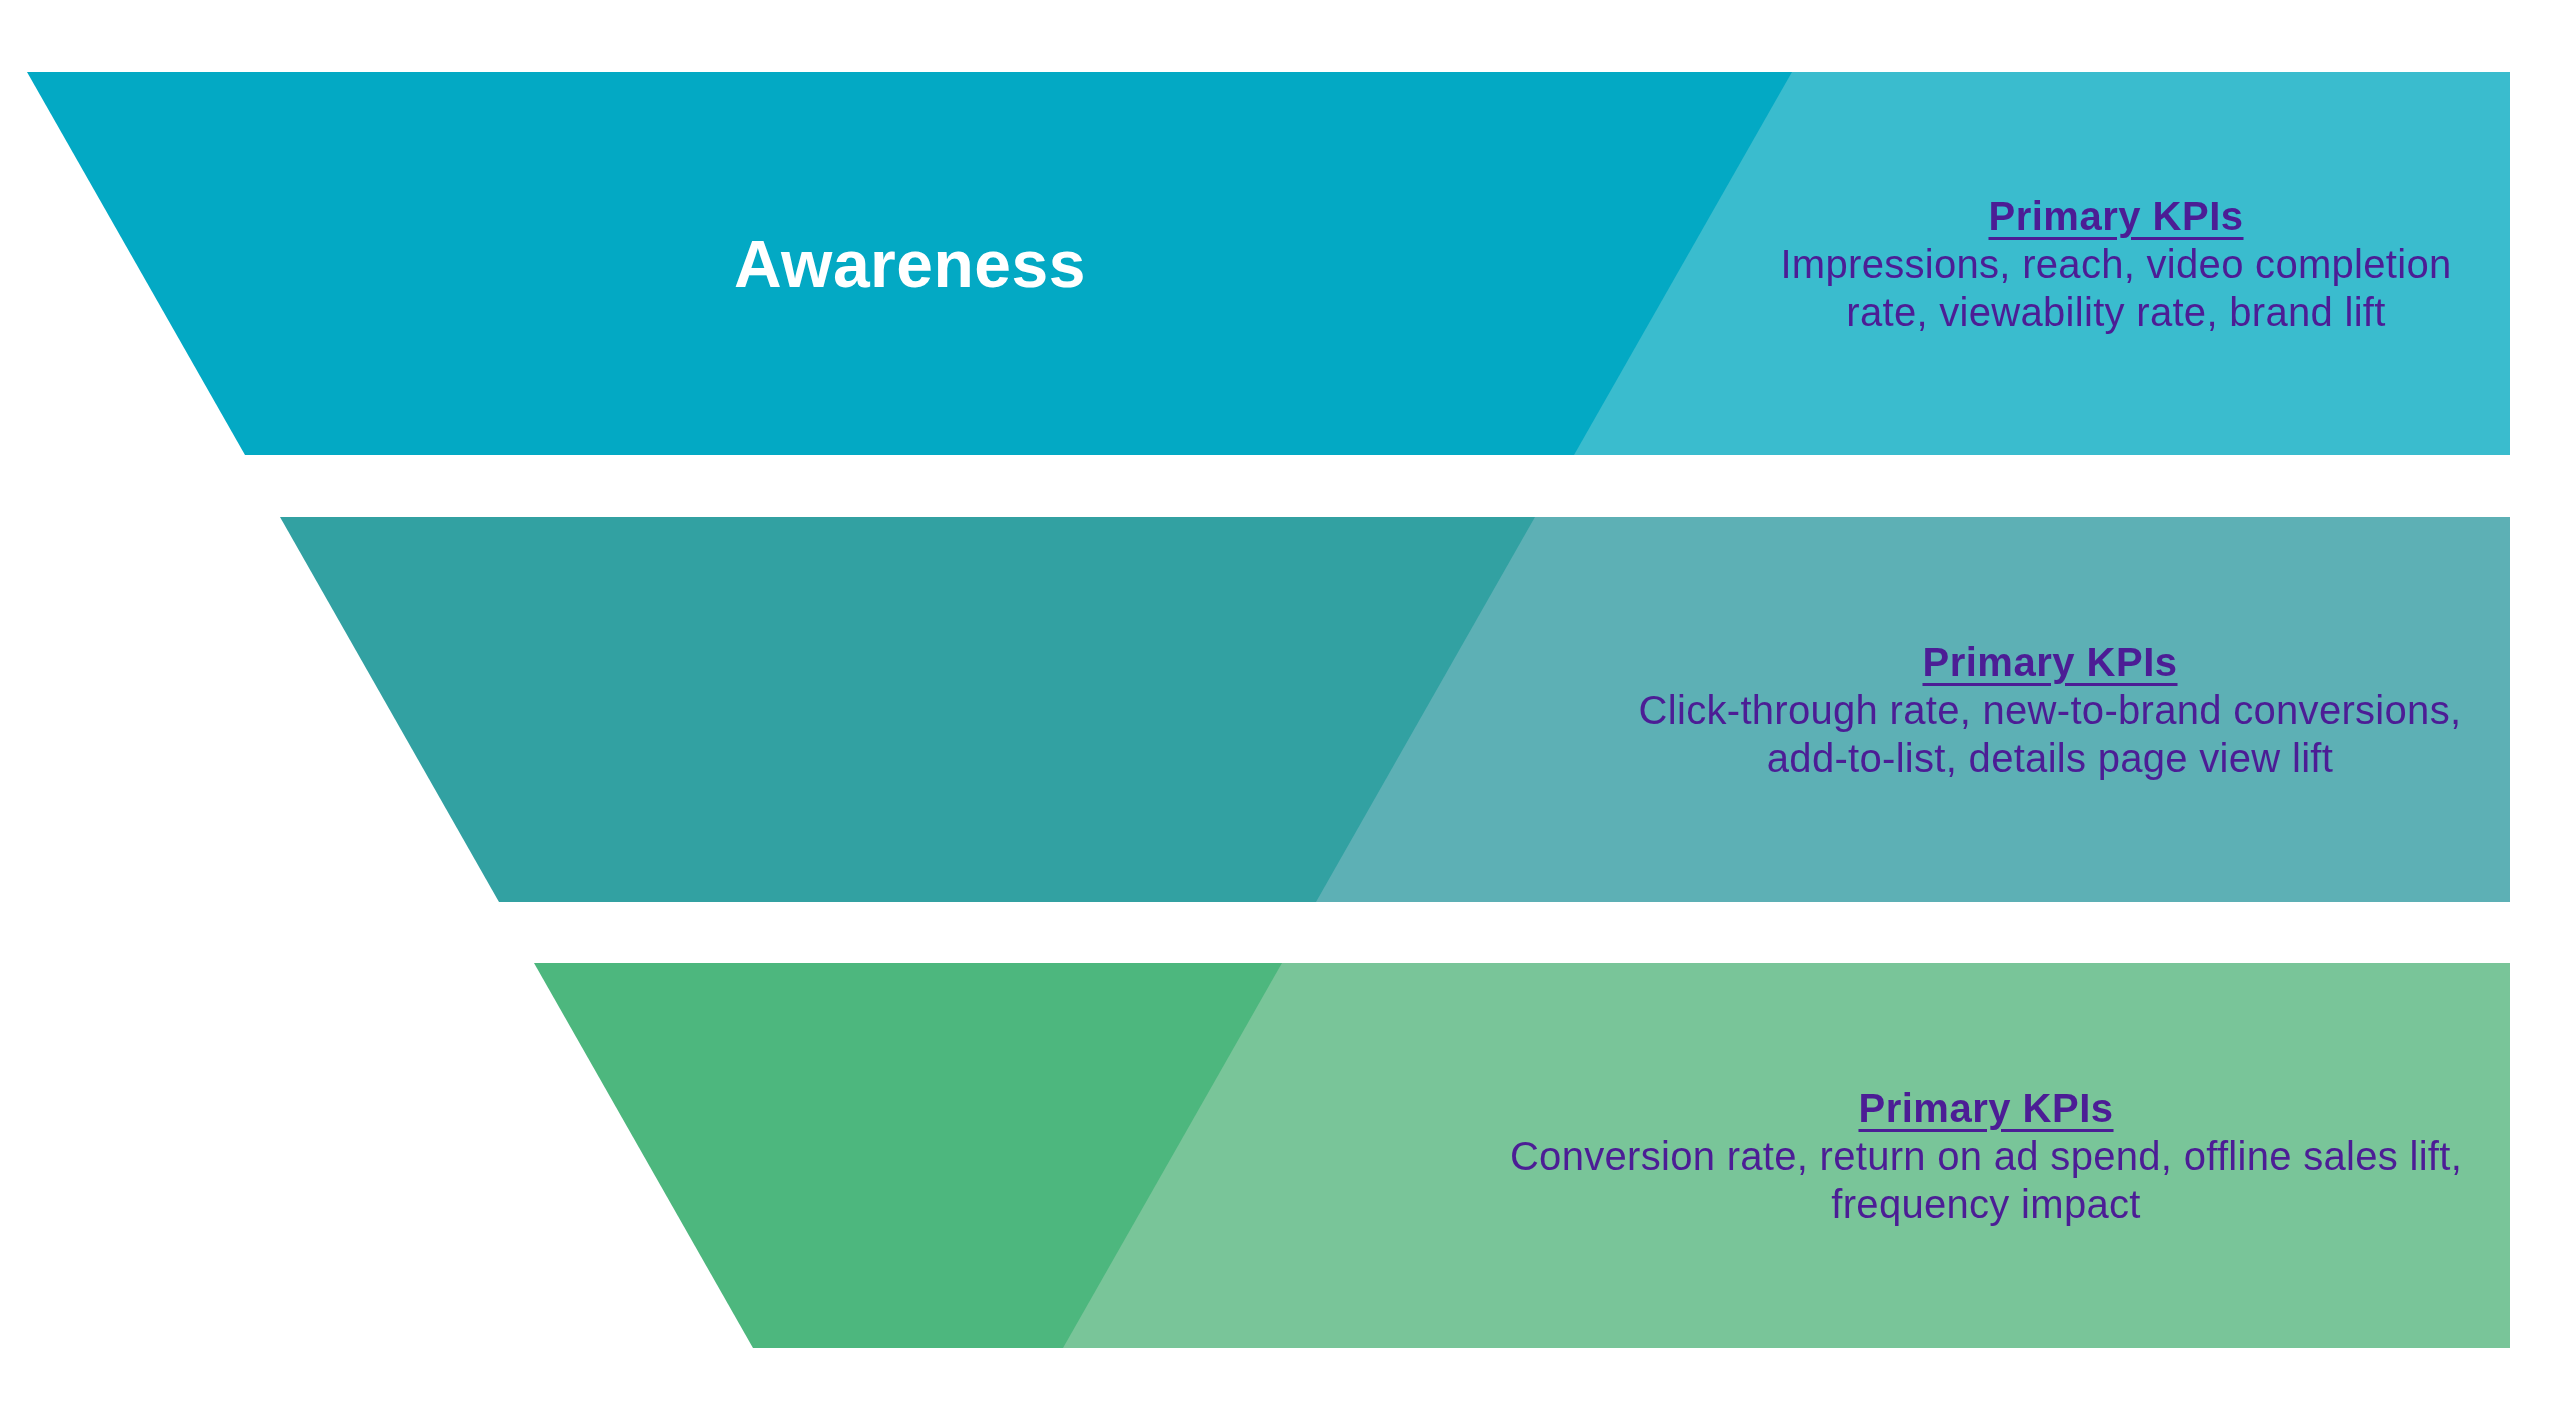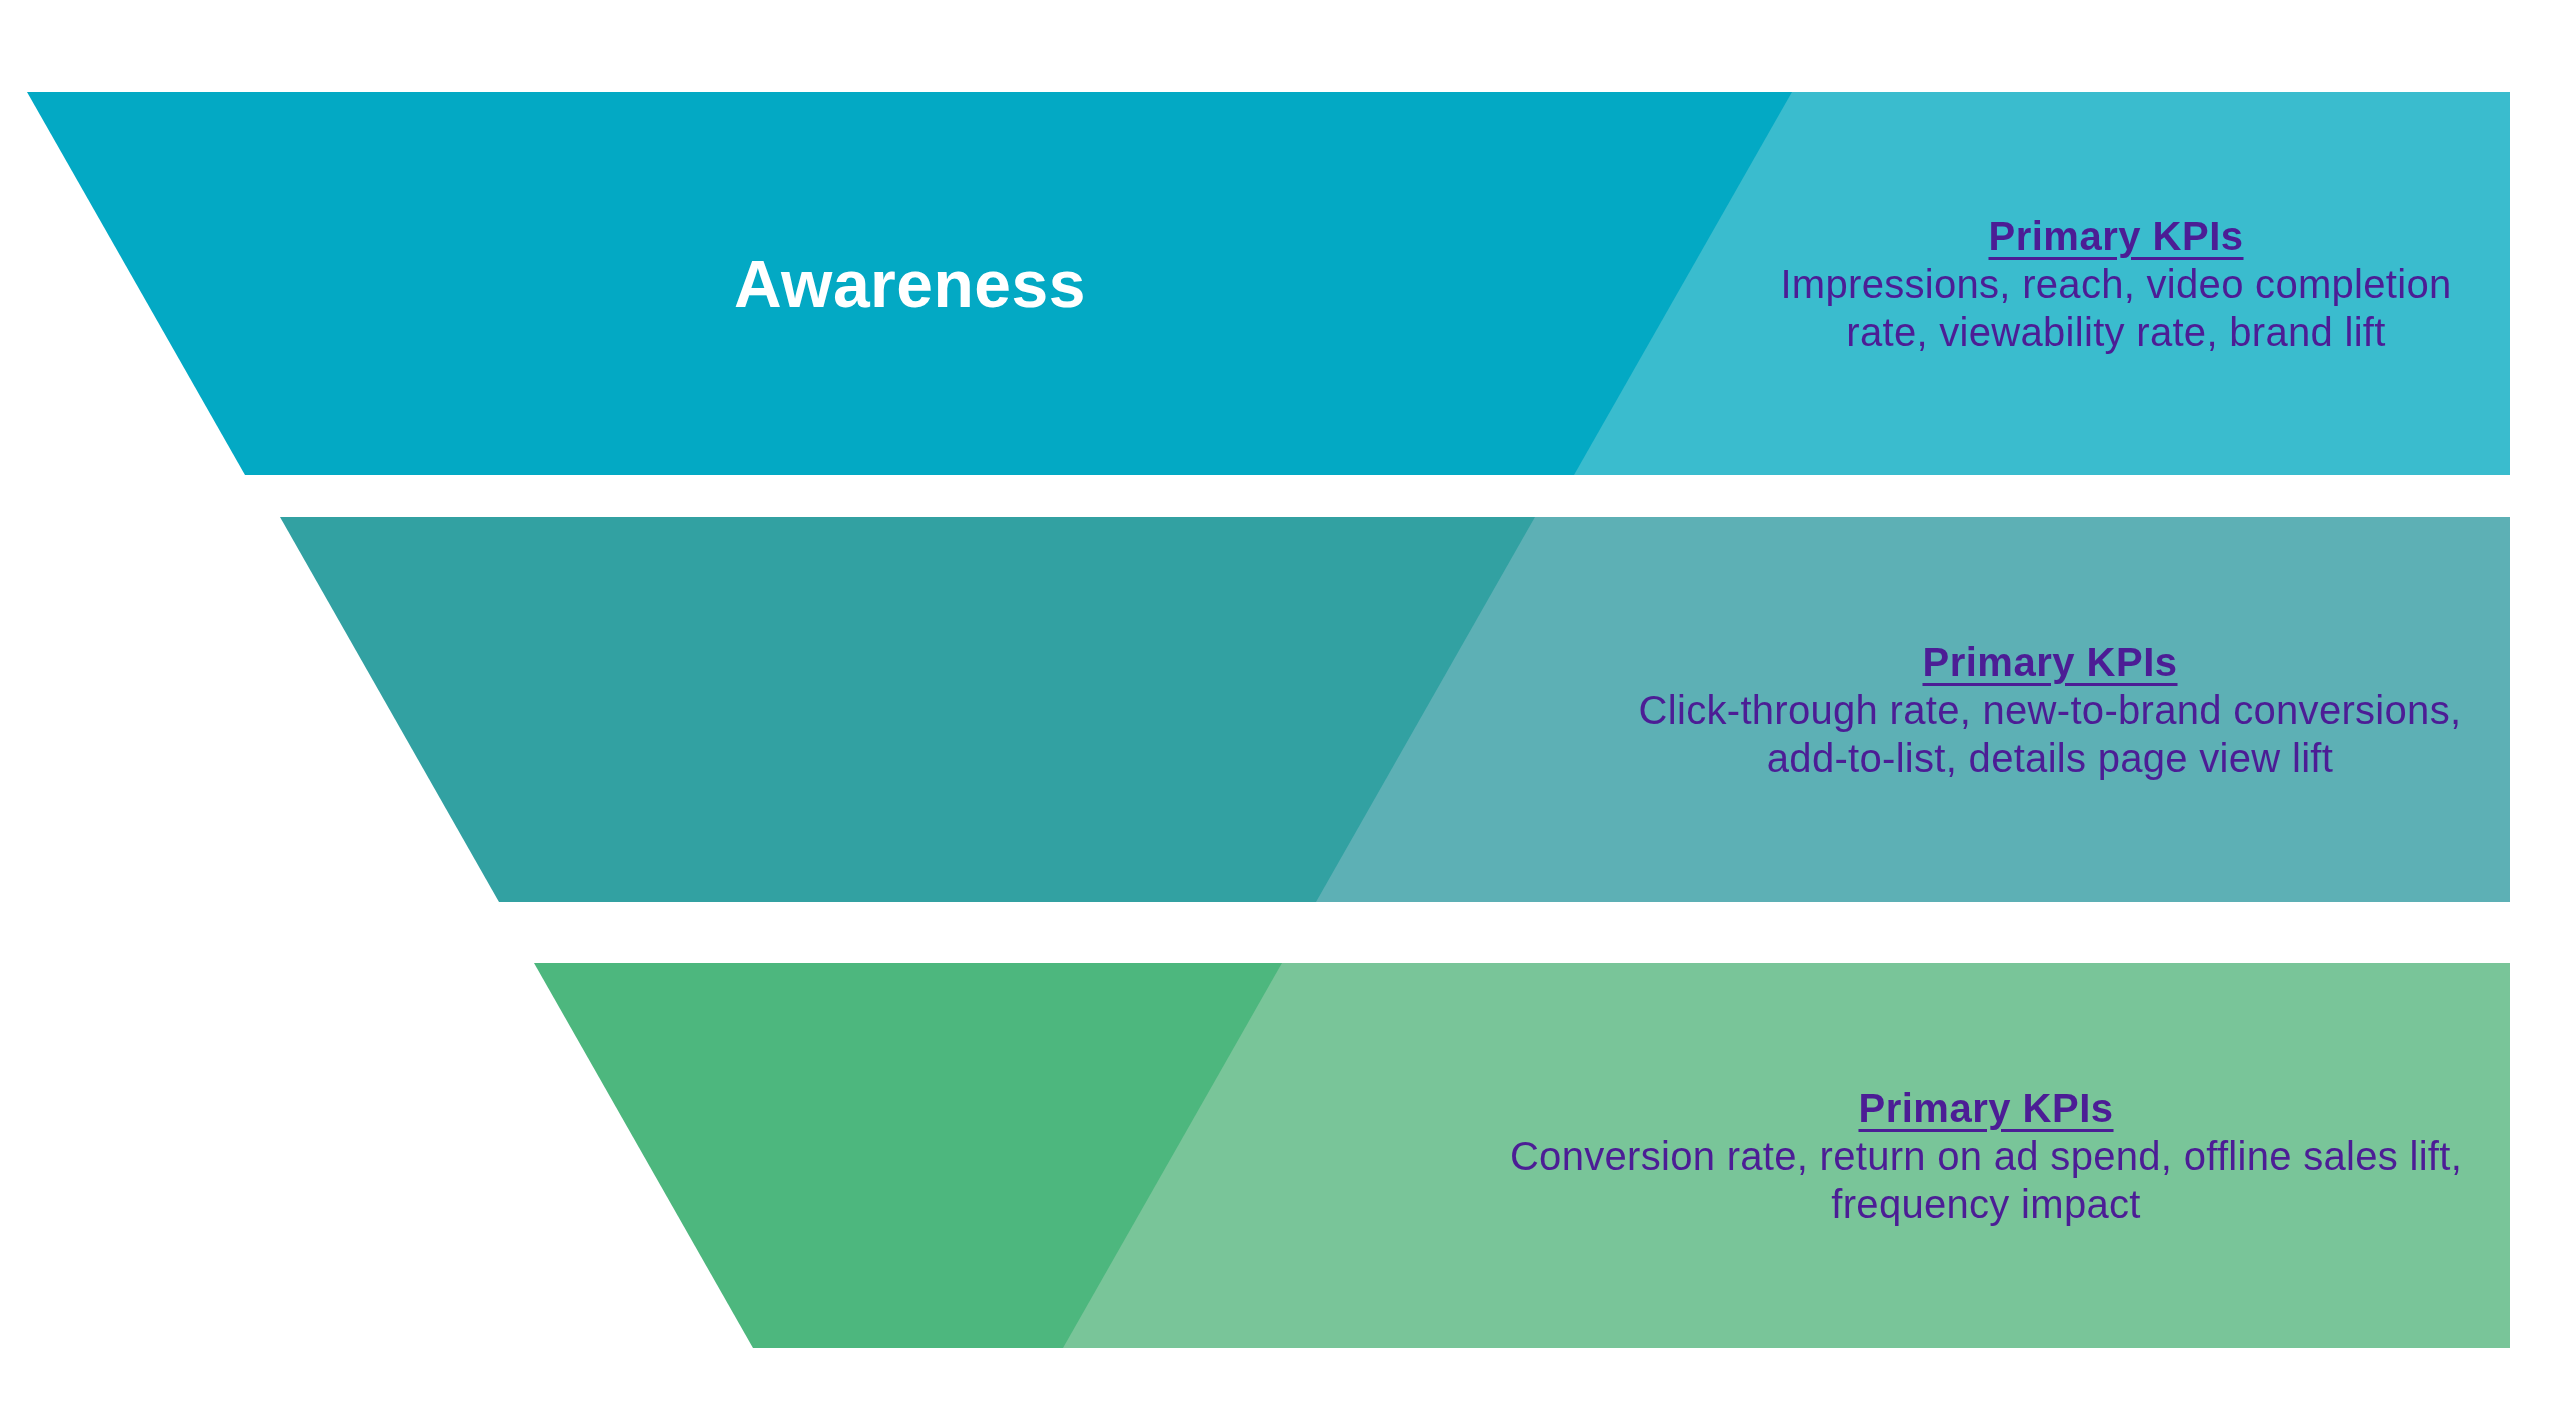--- a/index.html
+++ b/index.html
@@ -80,21 +80,21 @@
   #band-2 { top: 963px; height: 385px; clip-path: polygon(534px 0, 2510px 0, 2510px 385px, 753px 385px); }
   #band-2 .shade { clip-path: polygon(1282px 0, 2510px 0, 2510px 385px, 1063px 385px); }
   #band-2 .stage-label { left: 515px;  width: 800px; }
   #band-2 .kpi { left: 1486px; width: 1000px; }
 </style>
 </head>
 <body>
 
 <div class="canvas">
 
-  <div class="band" id="band-0" style="background: rgb(3, 169, 196); margin-top: 20px;">
+  <div class="band" id="band-0" style="background: rgb(3, 169, 196);">
     <div class="shade" style="background: rgb(58, 188, 206);"></div>
     <div class="stage-label">Awareness</div>
     <div class="kpi">
       <div class="kpi-heading">Primary KPIs</div>
       <div class="kpi-line">Impressions, reach, video completion</div>
       <div class="kpi-line">rate, viewability rate, brand lift</div>
     </div>
   </div>
 
   <div class="band" id="band-1" style="background: rgb(50, 161, 162);">

